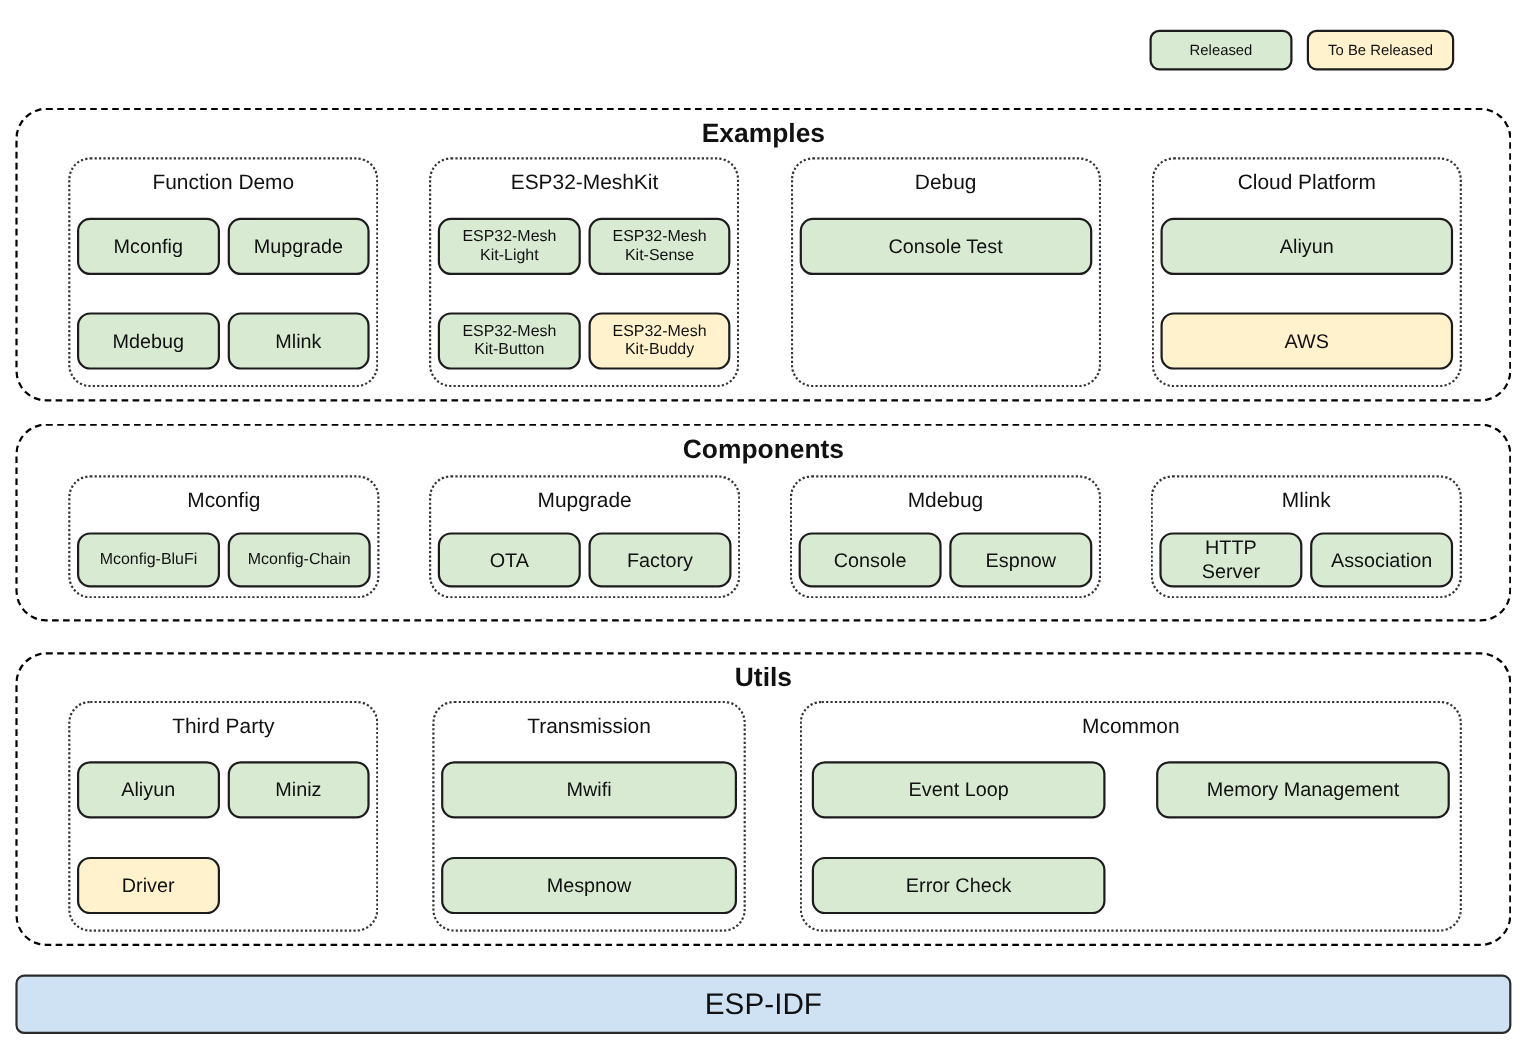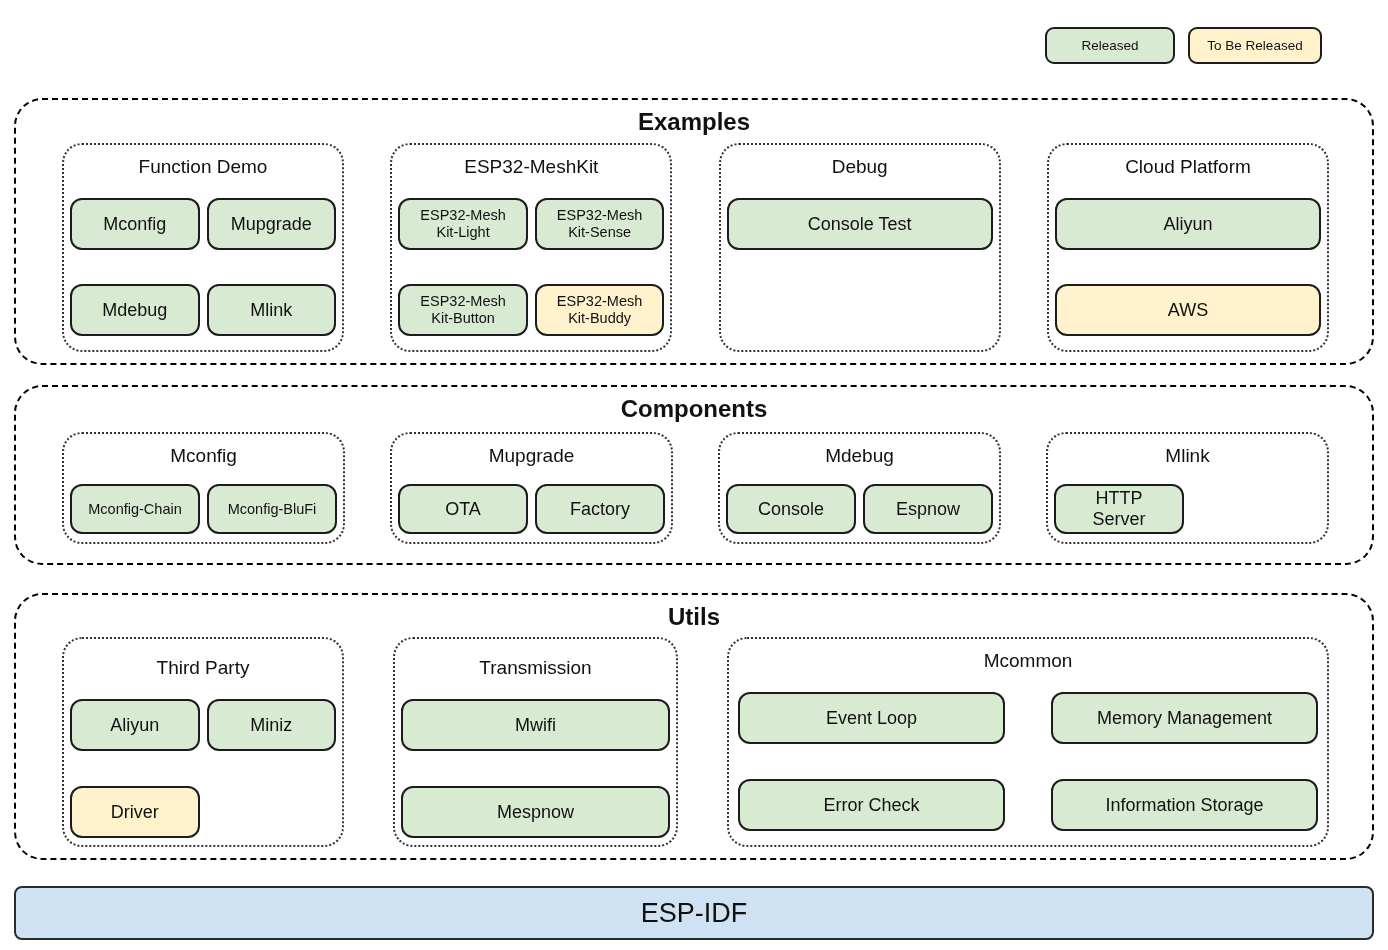--- a/index.html
+++ b/index.html
@@ -27,21 +27,21 @@
   #sec-components{top:385px; height:180px;}
   #sec-components .groups{margin-top:9px;}
   #sec-utils{top:593px; height:267px;}
   #sec-utils .groups{margin-top:6px;}
 
   
   .group{border:2px dotted #333; border-radius:20px; display:flex;
     flex-direction:column; align-items:center;}
   .g-282{width:282px; height:209px;}
   .g-283{width:283px; height:112px;}
-  .g-280u{width:282px; height:210px;justify-content:center;}
+  .g-280u{width:282px; height:210px;}
   .g-602{width:602px; height:210px;}
   .group-title{font-size:19px; margin-top:11px;}
   .rows{width:100%; display:flex; flex-direction:column; gap:34px; margin-top:20px;
     padding:0 6px;}
   #sec-components .rows{margin-top:17px;}
   #sec-utils .rows{gap:35px;}
   .g-602 .rows{padding:0 9px;justify-content:space-between;}
   .row2{display:grid; grid-template-columns:1fr 1fr; gap:7px;}
   .row2.wide{gap:46px;}
   .row1{display:grid; grid-template-columns:1fr;}
@@ -130,22 +130,22 @@
   </section>
 
   <section class="sec" id="sec-components">
     <div class="sec-title">Components</div>
     <div class="groups">
 
       <div class="group g-283">
         <div class="group-title">Mconfig</div>
         <div class="rows">
           <div class="row2">
+            <div class="box sm">Mconfig-BluFi</div>
             <div class="box sm">Mconfig-Chain</div>
-            <div class="box sm">Mconfig-BluFi</div>
           </div>
         </div>
       </div>
 
       <div class="group g-283">
         <div class="group-title">Mupgrade</div>
         <div class="rows">
           <div class="row2">
             <div class="box">OTA</div>
             <div class="box">Factory</div>
@@ -162,20 +162,21 @@
           </div>
         </div>
       </div>
 
       <div class="group g-283">
         <div class="group-title">Mlink</div>
         <div class="rows">
           <div class="row2">
             <div class="box">HTTP
 Server</div>
+            <div class="box">Association</div>
           </div>
         </div>
       </div>
 
     </div>
   </section>
 
   <section class="sec" id="sec-utils">
     <div class="sec-title">Utils</div>
     <div class="groups">
@@ -207,21 +208,20 @@
 
       <div class="group g-602">
         <div class="group-title">Mcommon</div>
         <div class="rows">
           <div class="row2 wide">
             <div class="box">Event Loop</div>
             <div class="box">Memory Management</div>
           </div>
           <div class="row2 wide">
             <div class="box">Error Check</div>
-            <div class="box">Information Storage</div>
           </div>
         </div>
       </div>
 
     </div>
   </section>
 
   <div class="base">ESP-IDF</div>
 
 </div>

